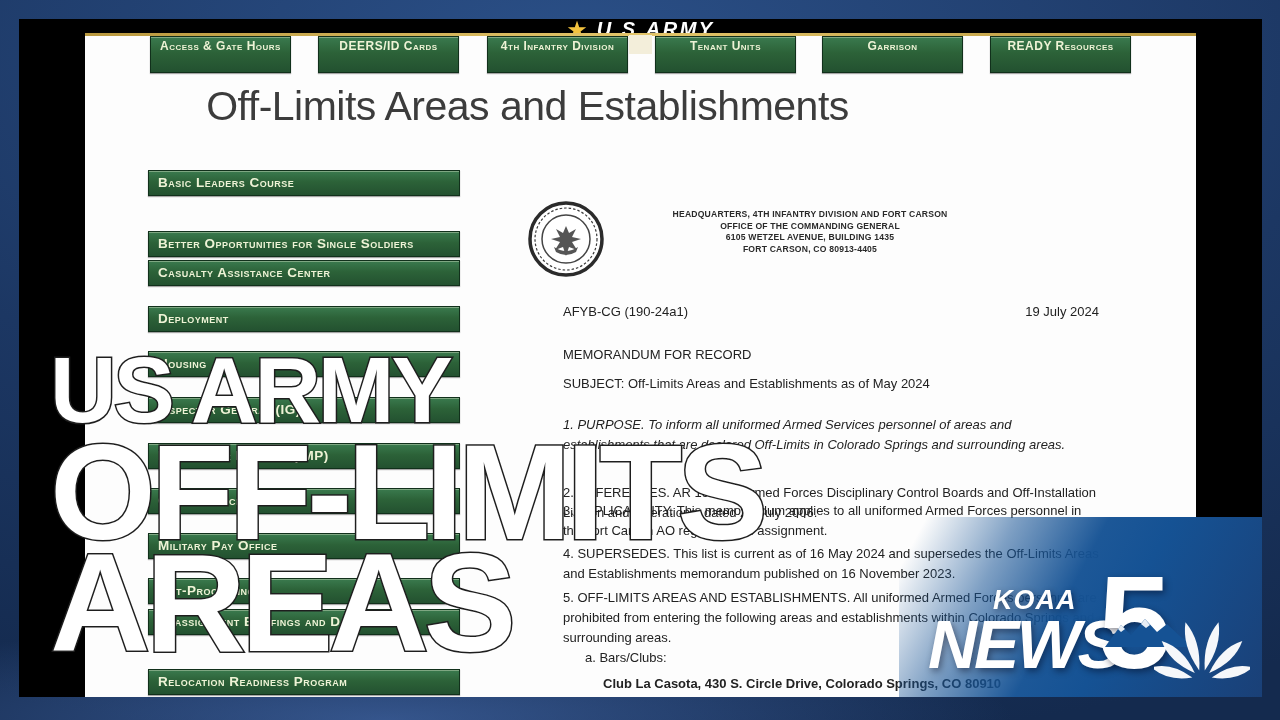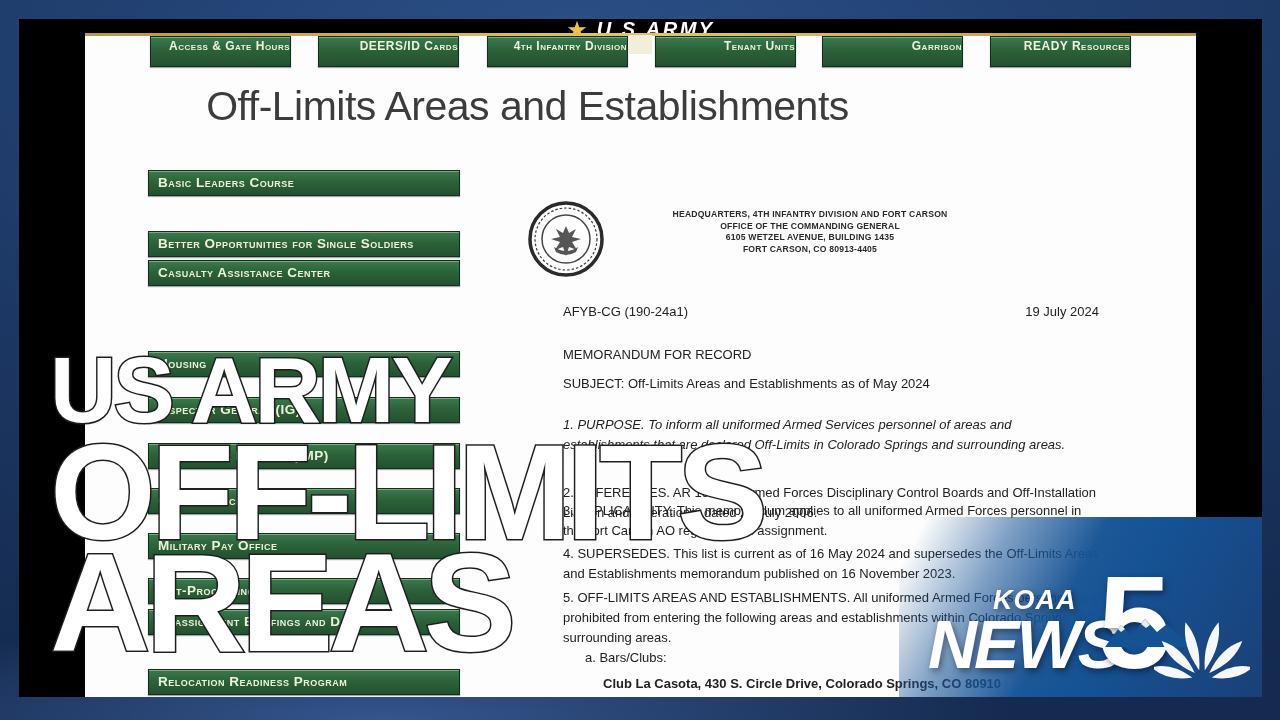--- a/index.html
+++ b/index.html
@@ -10,23 +10,23 @@
       radial-gradient(1400px 700px at 45% 8%, #2b5088 0%, #1c3763 55%, #142a4e 100%);
   }
   
   .shot{position:absolute;left:19px;top:19px;width:1243px;height:678px;background:#000;overflow:hidden;}
   .page{position:absolute;left:66px;top:17px;width:1111px;height:661px;background:#fdfdfd;}
   .goldline{position:absolute;left:66px;top:14px;width:1111px;height:3px;background:linear-gradient(90deg,#b9983e,#e3c56a,#b9983e);}
   .masthead{position:absolute;left:0;top:-12px;width:1243px;height:45px;display:flex;align-items:center;justify-content:center;gap:9px;}
   .masthead .star{color:#f2c23e;font-size:24px;line-height:1;}
   .masthead .armytext{color:#fff;font-weight:bold;font-size:20px;letter-spacing:2.5px;font-style:italic;}
   
-  .gbtn{position:absolute;height:31px;background:linear-gradient(180deg,#3a7a4e 0%,#2c6238 45%,#235130 100%);
+  .gbtn{position:absolute;height:37px;background:linear-gradient(180deg,#3a7a4e 0%,#2c6238 45%,#235130 100%);
     border:1px solid #11301b;box-shadow:inset 0 1px 0 rgba(255,255,230,.35), 0 1px 1px rgba(0,0,0,.35);
-    color:#eef3d6;font-variant:small-caps;font-weight:bold;font-size:12px;line-height:19px;text-align:right;
+    color:#eef3d6;font-variant:small-caps;font-weight:bold;font-size:12px;line-height:19px;text-align:center;
     letter-spacing:.5px;box-sizing:border-box;cursor:pointer;}
   .navbtn{width:141px;top:17px;}
   .sbtn{left:129px;width:312px;height:26px;line-height:24px;text-align:left;padding-left:9px;font-size:13.5px;}
   .navspacer{position:absolute;top:16px;width:23px;height:19px;background:#f3eeda;}
   .pagetitle{position:absolute;left:66px;top:64px;width:885px;text-align:center;color:#3c3c3c;
     font-size:41px;letter-spacing:-0.5px;font-weight:400;}
   
   .doc{position:absolute;left:0;top:0;color:#1e1e1e;}
   .seal{position:absolute;left:508px;top:181px;}
   .lhead{position:absolute;left:511px;top:190px;width:560px;text-align:center;font-weight:bold;color:#2a2a2a;}
@@ -73,20 +73,21 @@
     <div class="navspacer" style="left:610px;"></div>
     <div class="gbtn navbtn" style="left:636px;">Tenant Units</div>
     <div class="gbtn navbtn" style="left:803px;">Garrison</div>
     <div class="gbtn navbtn" style="left:971px;">READY Resources</div>
 
     <div class="pagetitle">Off-Limits Areas and Establishments</div>
 
     <div class="gbtn sbtn" style="top:151px;">Basic Leaders Course</div>
     <div class="gbtn sbtn" style="top:212px;">Better Opportunities for Single Soldiers (BOSS)</div>
     <div class="gbtn sbtn" style="top:241px;">Casualty Assistance Center</div>
+    <div class="gbtn sbtn" style="top:287px;">Deployment</div>
     <div class="gbtn sbtn" style="top:332px;">Housing</div>
     <div class="gbtn sbtn" style="top:378px;">Inspector General (IG)</div>
     <div class="gbtn sbtn" style="top:424px;">Ivy Warrior Program (IMP)</div>
     <div class="gbtn sbtn" style="top:469px;">Claims Office</div>
     <div class="gbtn sbtn" style="top:514px;">Military Pay Office</div>
     <div class="gbtn sbtn" style="top:559px;">Out-Processing</div>
     <div class="gbtn sbtn" style="top:590px;">Reassignment Briefings and Documents</div>
     <div class="gbtn sbtn" style="top:650px;">Relocation Readiness Program</div>
 
     <div class="doc">

